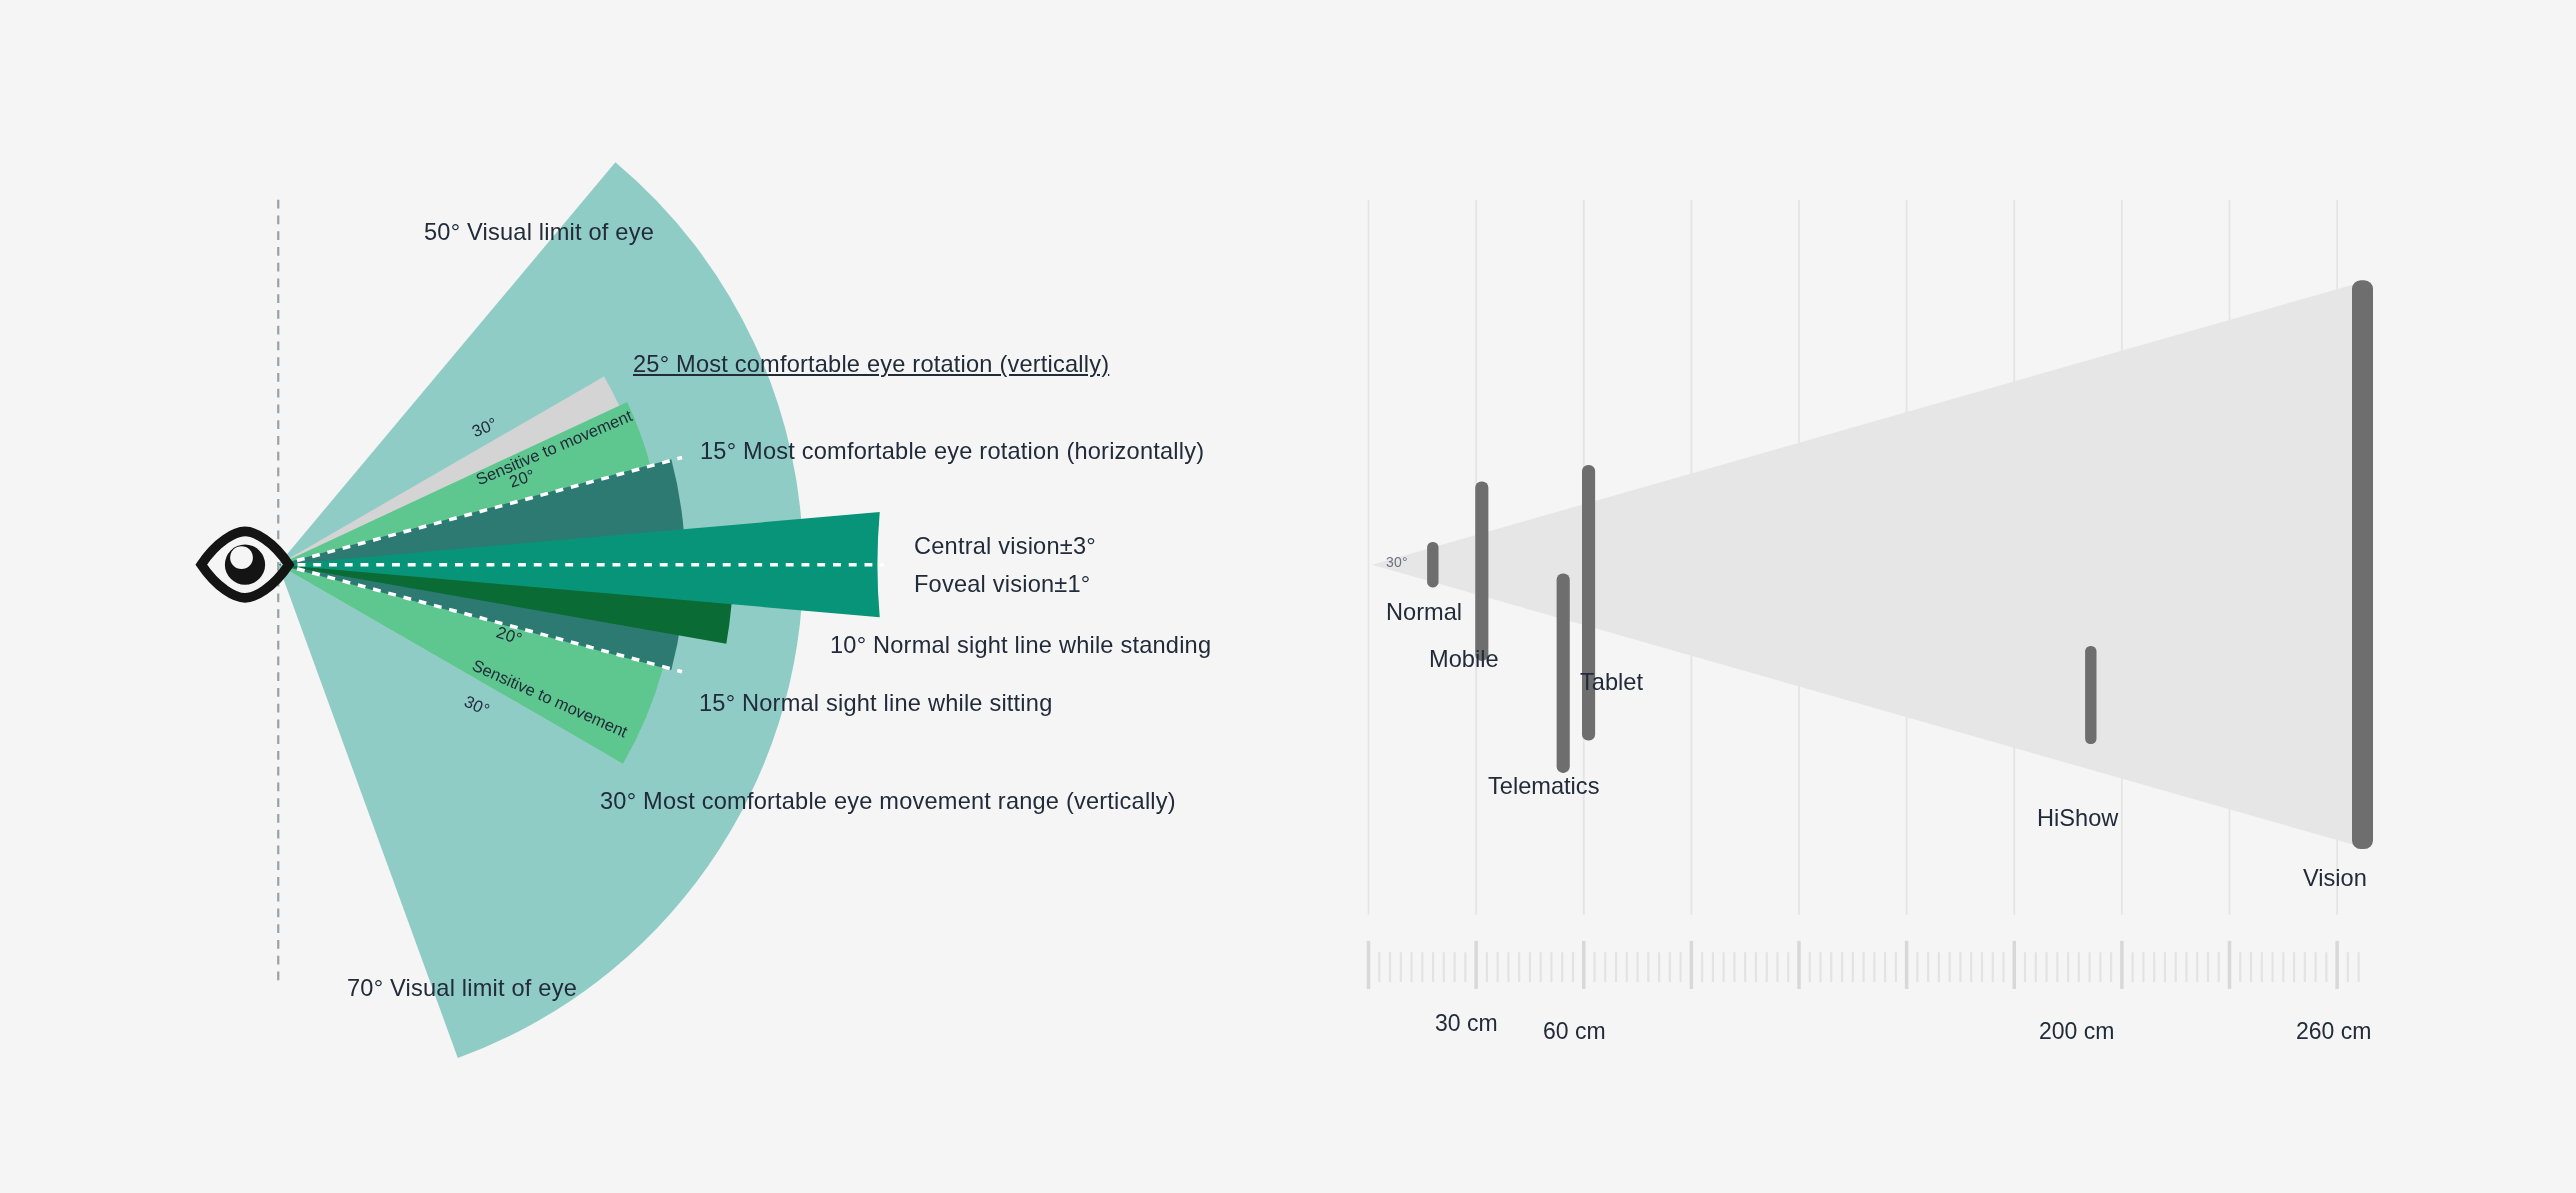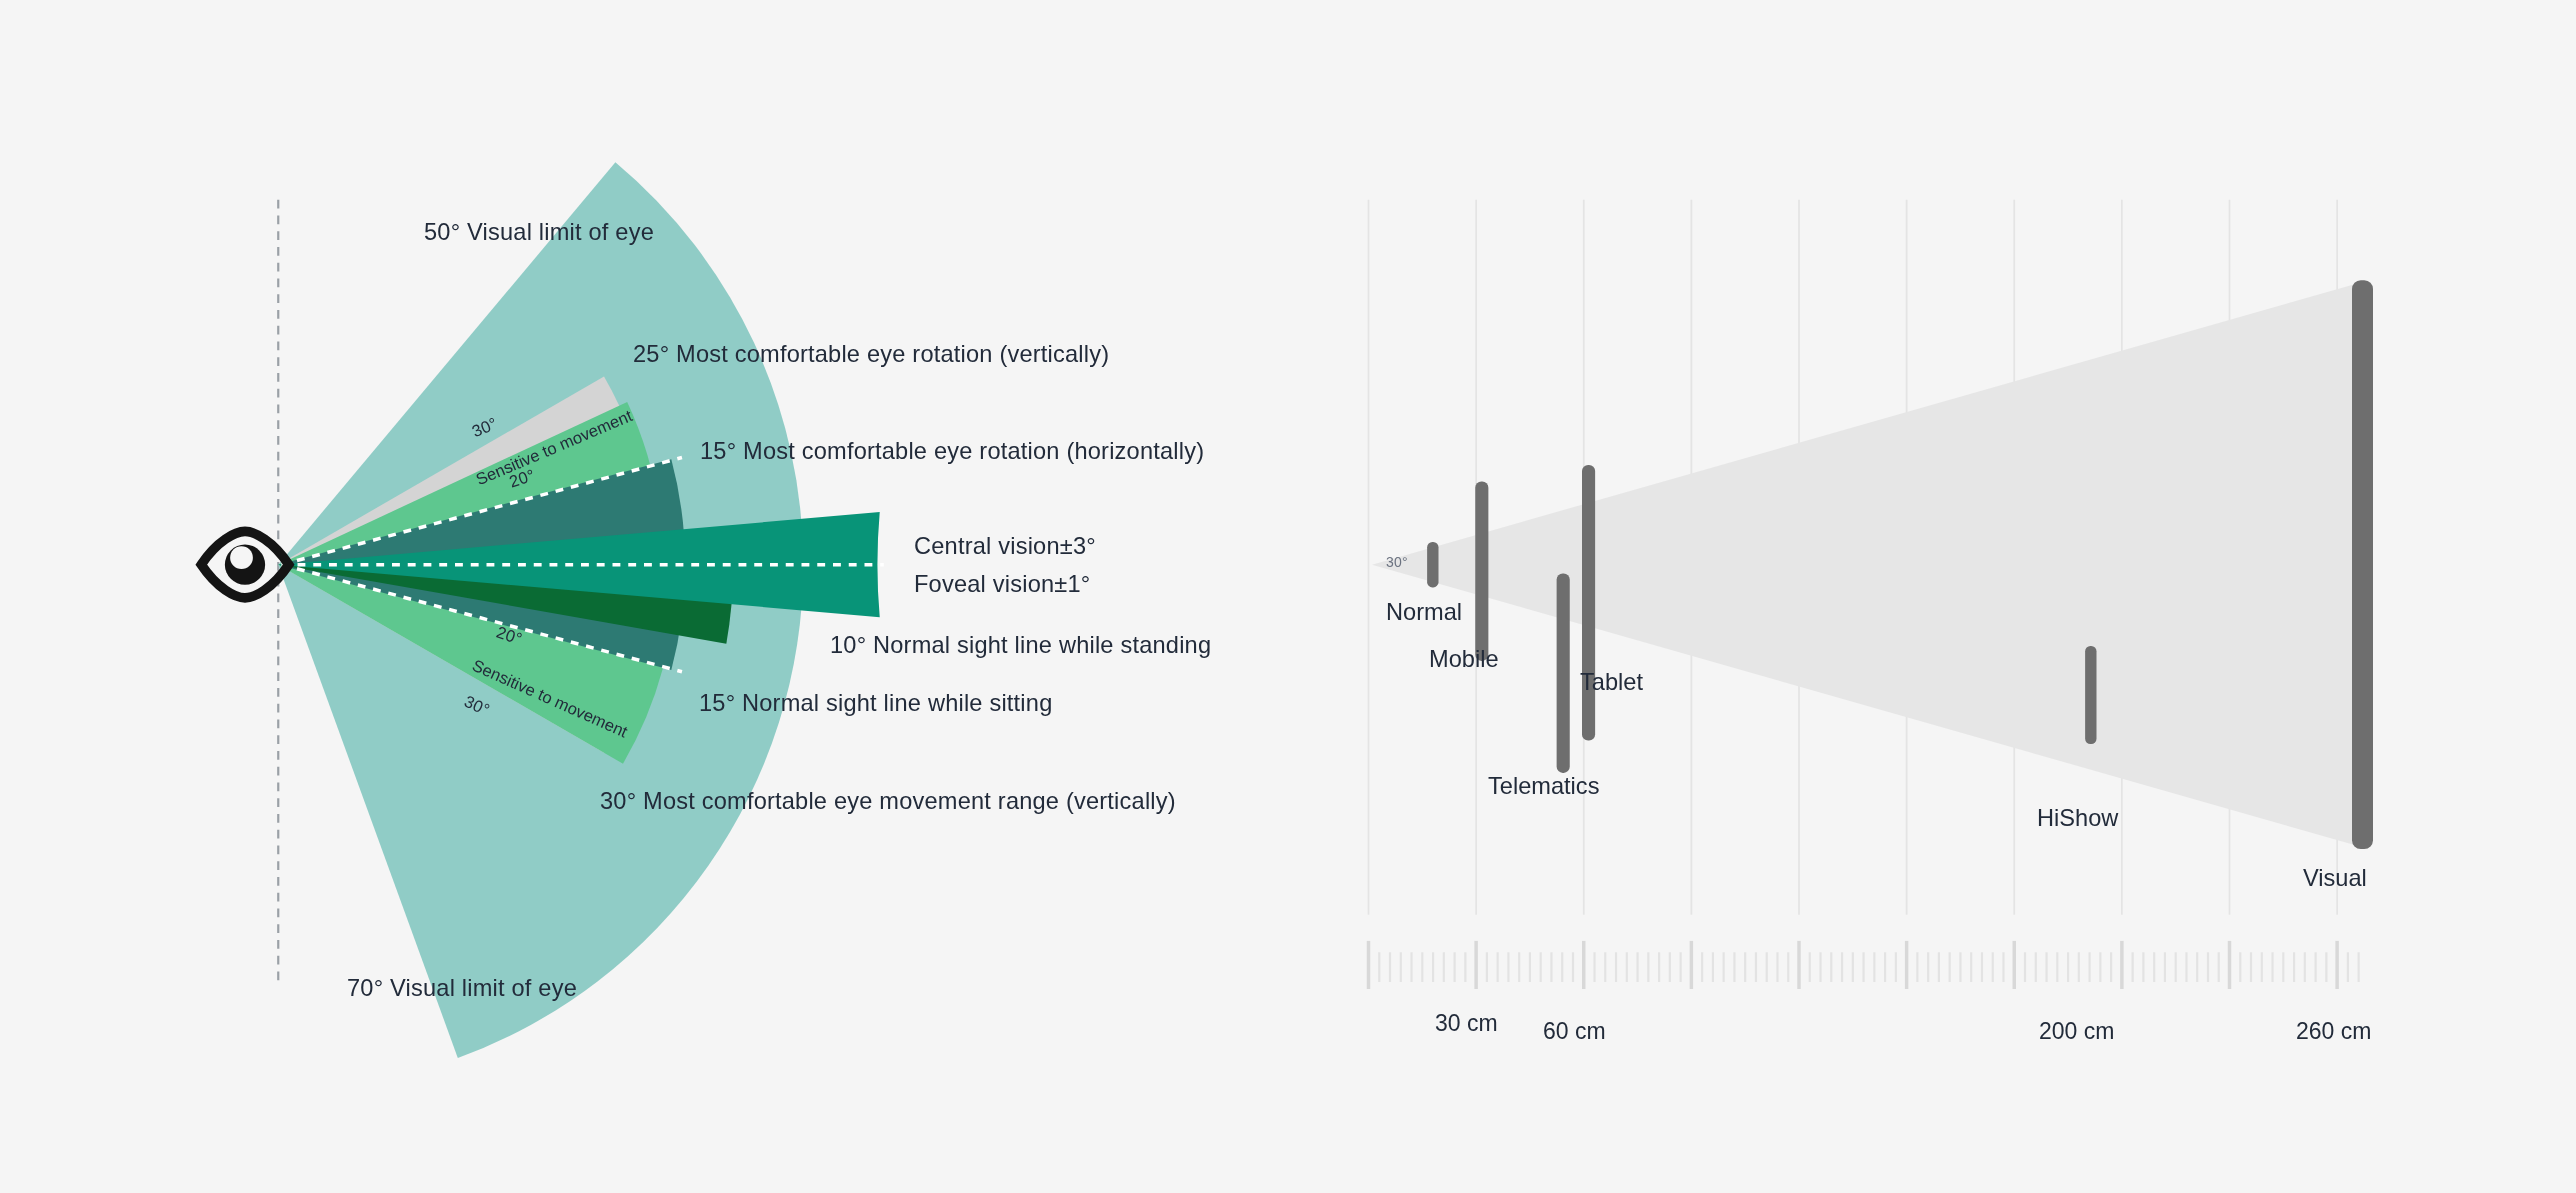--- a/index.html
+++ b/index.html
@@ -190,21 +190,21 @@
             <line x1="2658.7" y1="1088" x2="2658.7" y2="1122"></line>
             <line x1="2683.3" y1="1088" x2="2683.3" y2="1122"></line>
             <line x1="2695.6" y1="1088" x2="2695.6" y2="1122"></line>
           </g>
       </g>
     </g>
   </svg>
 
   <div class="lbl" style="left:424px;top:219px;">50° Visual limit of eye</div>
 
-  <div class="lbl" style="left:633px;top:341px;">25° Most comfortable eye rotation (vertically)</div>
+  <div class="lbl" style="left:633px;top:351px;text-decoration:underline;">25° Most comfortable eye rotation (vertically)</div>
 
   <div class="lbl" style="left:700px;top:438px;">15° Most comfortable eye rotation (horizontally)</div>
 
   <div class="lbl" style="left:914px;top:533px;">Central vision±3°</div>
 
   <div class="lbl" style="left:914px;top:571px;">Foveal vision±1°</div>
 
   <div class="lbl" style="left:830px;top:632px;">10° Normal sight line while standing</div>
 
   <div class="lbl" style="left:699px;top:690px;">15° Normal sight line while sitting</div>
@@ -227,21 +227,21 @@
   <div class="dev" style="left:1386px;top:599px;">Normal</div>
 
   <div class="dev" style="left:1429px;top:646px;">Mobile</div>
 
   <div class="dev" style="left:1488px;top:773px;">Telematics</div>
 
   <div class="dev" style="left:1580px;top:669px;">Tablet</div>
 
   <div class="dev" style="left:2037px;top:805px;">HiShow</div>
 
-  <div class="dev" style="left:2303px;top:865px;">Visual</div>
+  <div class="dev" style="left:2303px;top:865px;">Vision</div>
 
   <div class="cm" style="left:1435px;top:1010px;">30 cm</div>
   <div class="cm" style="left:1543px;top:1018px;">60 cm</div>
   <div class="cm" style="left:2039px;top:1018px;">200 cm</div>
   <div class="cm" style="left:2296px;top:1018px;">260 cm</div>
 
 </div>
 
 
 </body></html>

